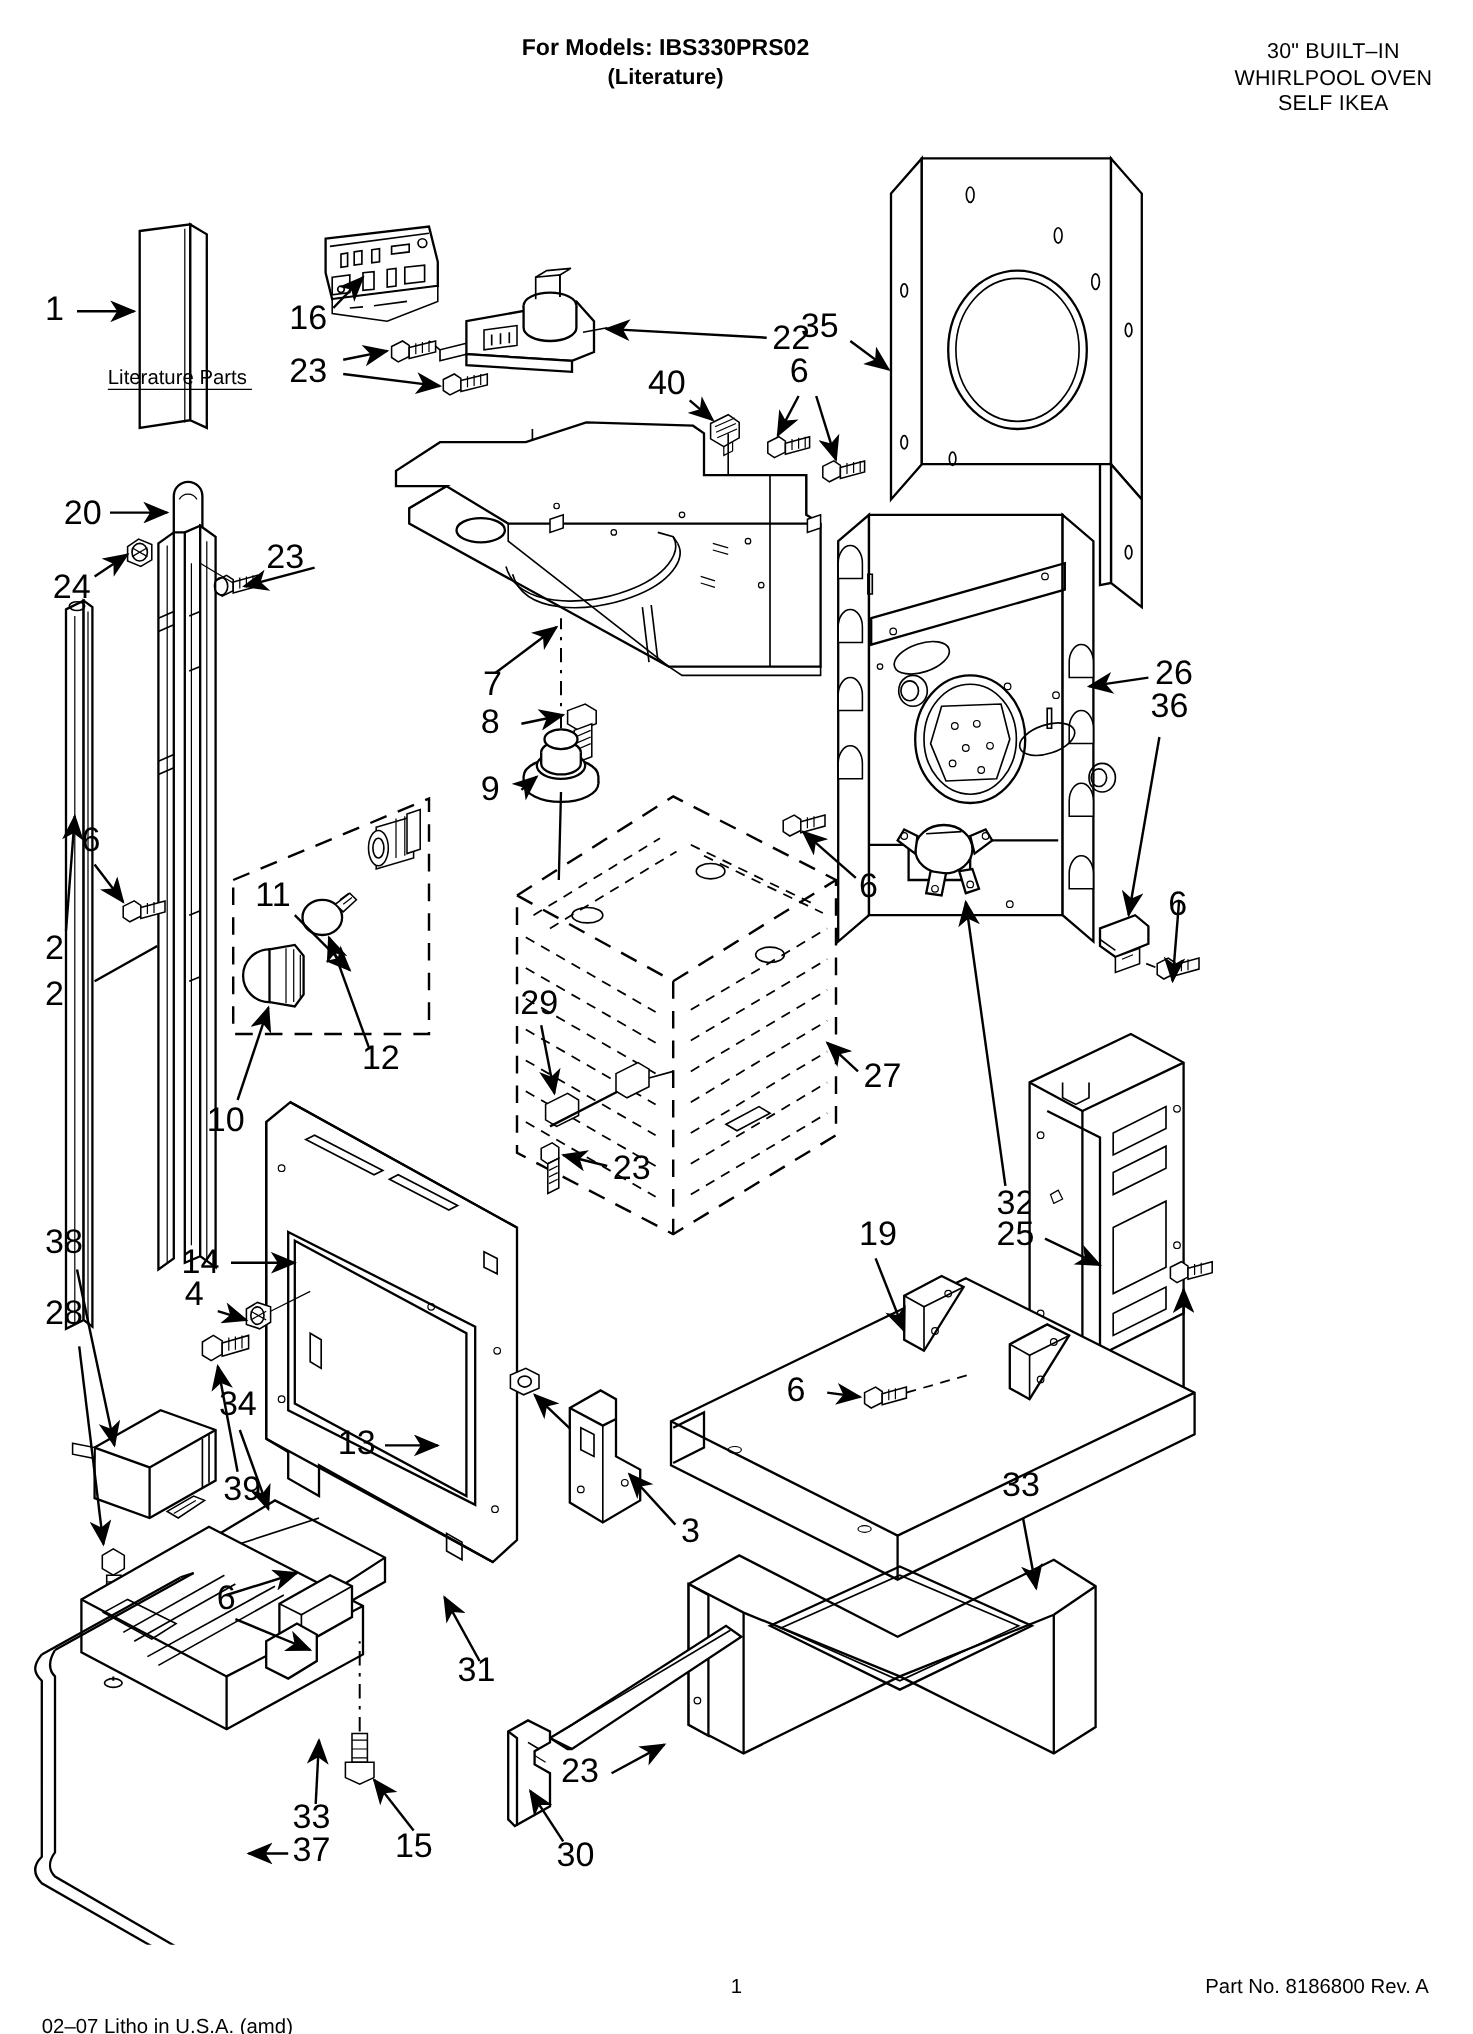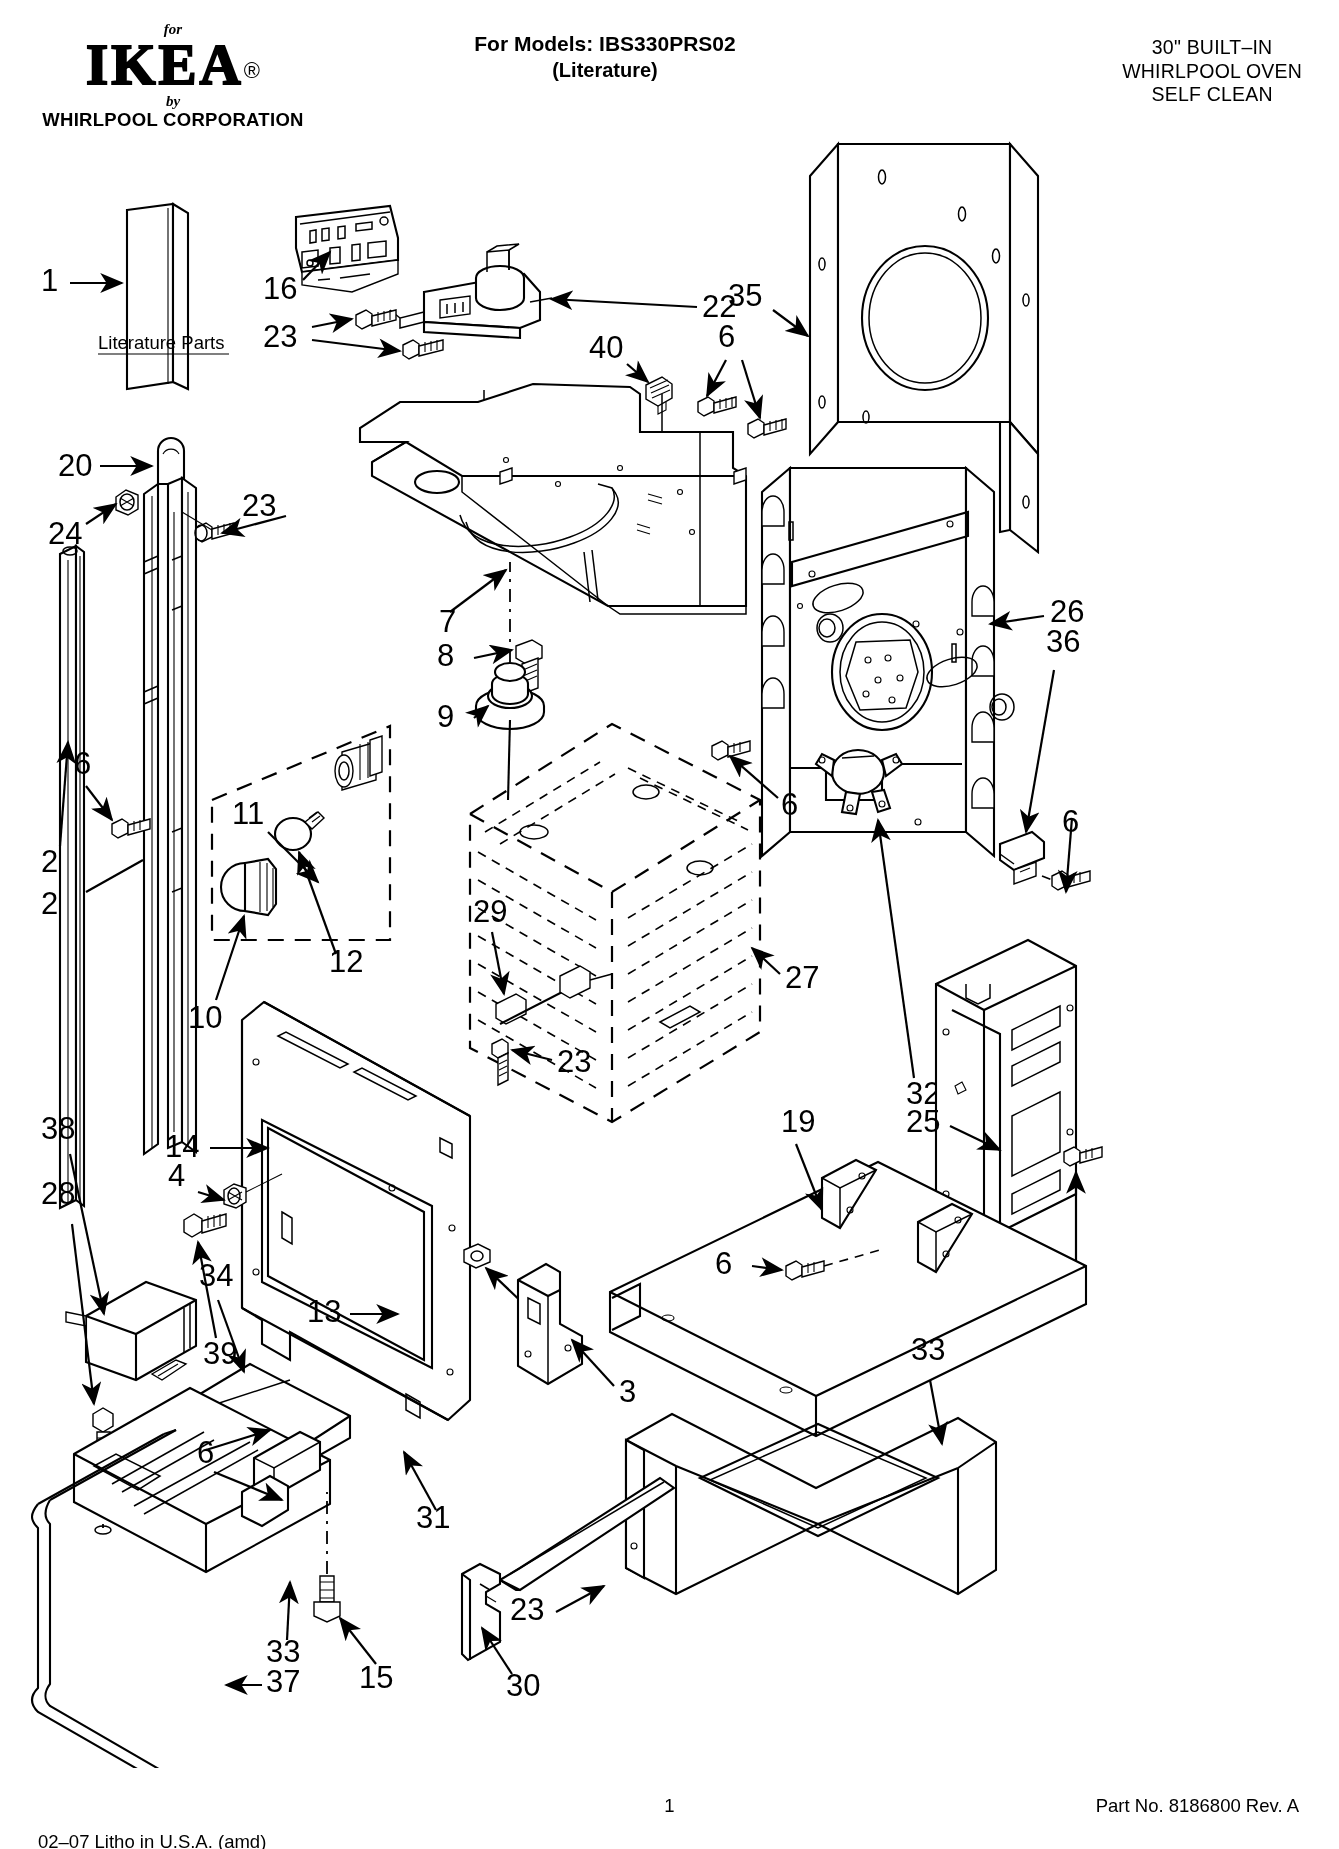--- a/index.html
+++ b/index.html
@@ -149,38 +149,30 @@
   .leader { stroke:#000; stroke-width:2.2; fill:none; }
   .arrowhd { fill:#000; }
 </style>
 </head>
 <body>
 
 <div id="page">
 
   <div id="header">
 
-    <div id="logo-block">
-      <div id="logo-for">for</div>
-      <div>
-        <span id="logo-ikea">IKEA</span><span id="logo-reg">®</span>
-      </div>
-      <div id="logo-by">by</div>
-      <div id="logo-corp">WHIRLPOOL  CORPORATION</div>
-    </div>
 
     <div id="title-block">
       <div id="doc-models">For Models: IBS330PRS02</div>
       <div id="doc-finish">(Literature)</div>
     </div>
 
     <div id="spec-block">
       <div>30" BUILT–IN</div>
       <div>WHIRLPOOL OVEN</div>
-      <div>SELF CLEAN</div>
+      <div>SELF IKEA</div>
     </div>
   </div>
 
   <div id="drawing">
   <svg width="1339" height="1636" viewBox="0 0 1339 1636" xmlns="http://www.w3.org/2000/svg">
     <defs>
       <marker id="ah" viewBox="0 0 12 10" refX="11" refY="5" markerWidth="11" markerHeight="9" orient="auto-start-reverse">
         <path d="M0,0 L12,5 L0,10 L3.2,5 z" class="arrowhd"></path>
       </marker>
     </defs>

